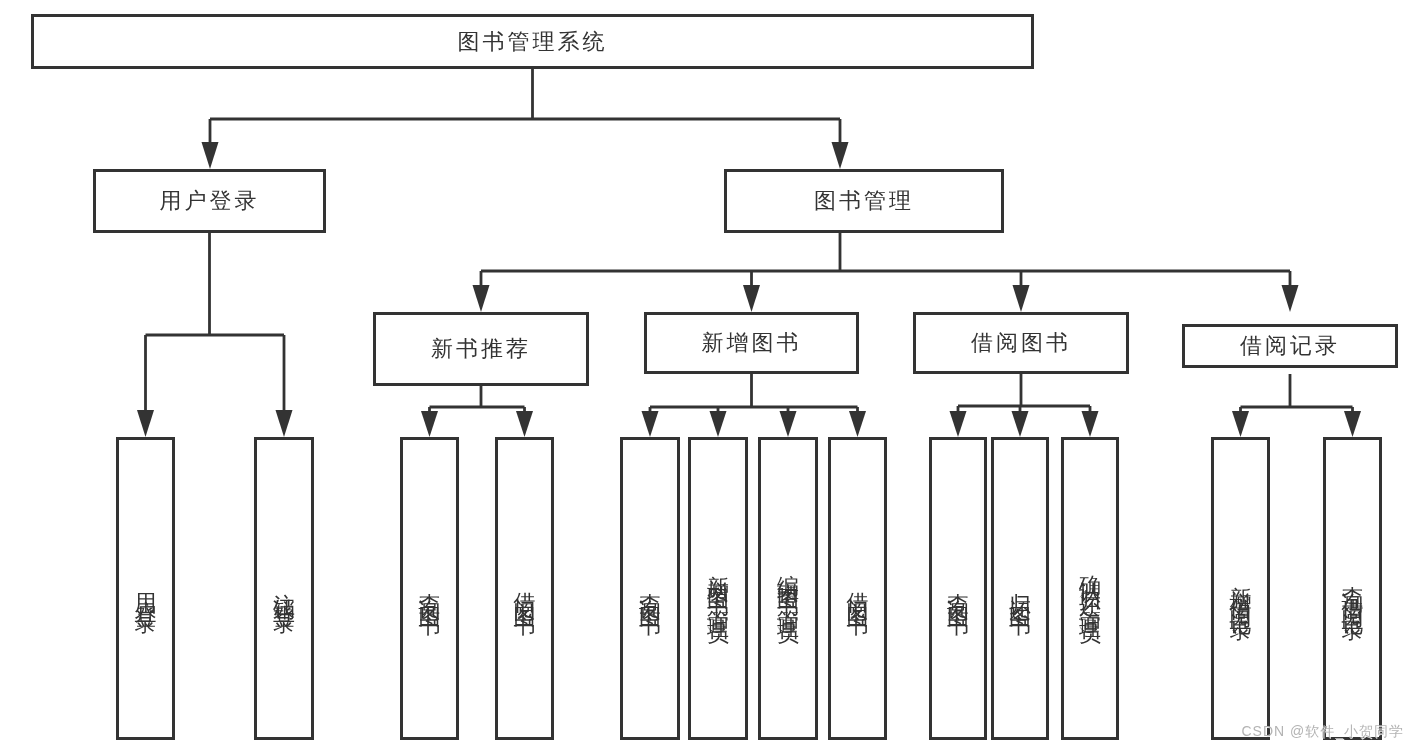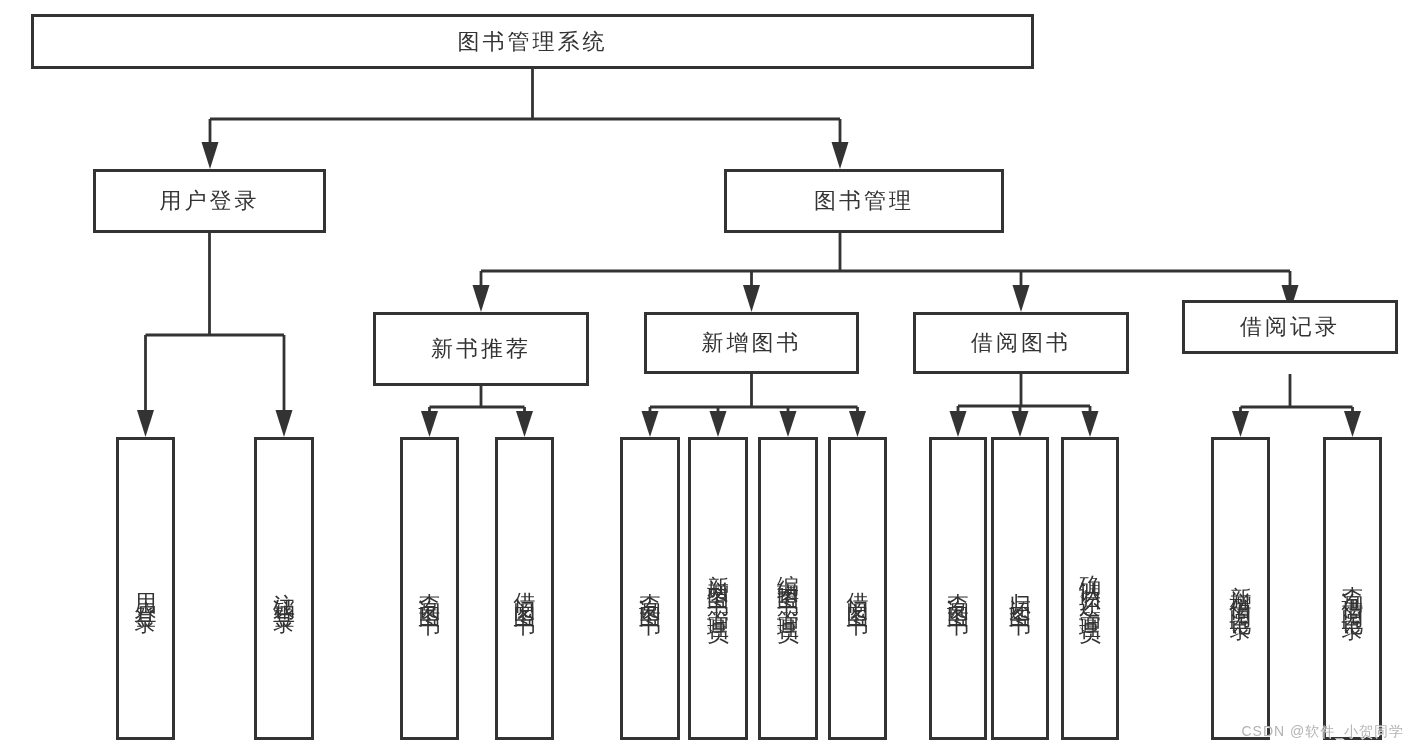--- a/index.html
+++ b/index.html
@@ -146,21 +146,21 @@
 
   <div class="box h" style="left:362px;top:312px;width:216px;height:74px">
     <span class="lbl">新书推荐</span>
   </div>
   <div class="box h" style="left:633px;top:312px;width:215px;height:62px">
     <span class="lbl">新增图书</span>
   </div>
   <div class="box h" style="left:902px;top:312px;width:216px;height:62px">
     <span class="lbl">借阅图书</span>
   </div>
-  <div class="box h" style="left:1171px;top:300px;width:216px;height:54px">
+  <div class="box h" style="left:1171px;top:324px;width:216px;height:44px">
     <span class="lbl">借阅记录</span>
   </div>
 
   <div class="box v" style="left:105px;top:437px;width:59px;height:303px">
     <span class="vlbl">用户登录</span>
   </div>
   <div class="box v" style="left:243px;top:437px;width:60px;height:303px">
     <span class="vlbl">注销登录</span>
   </div>
 

